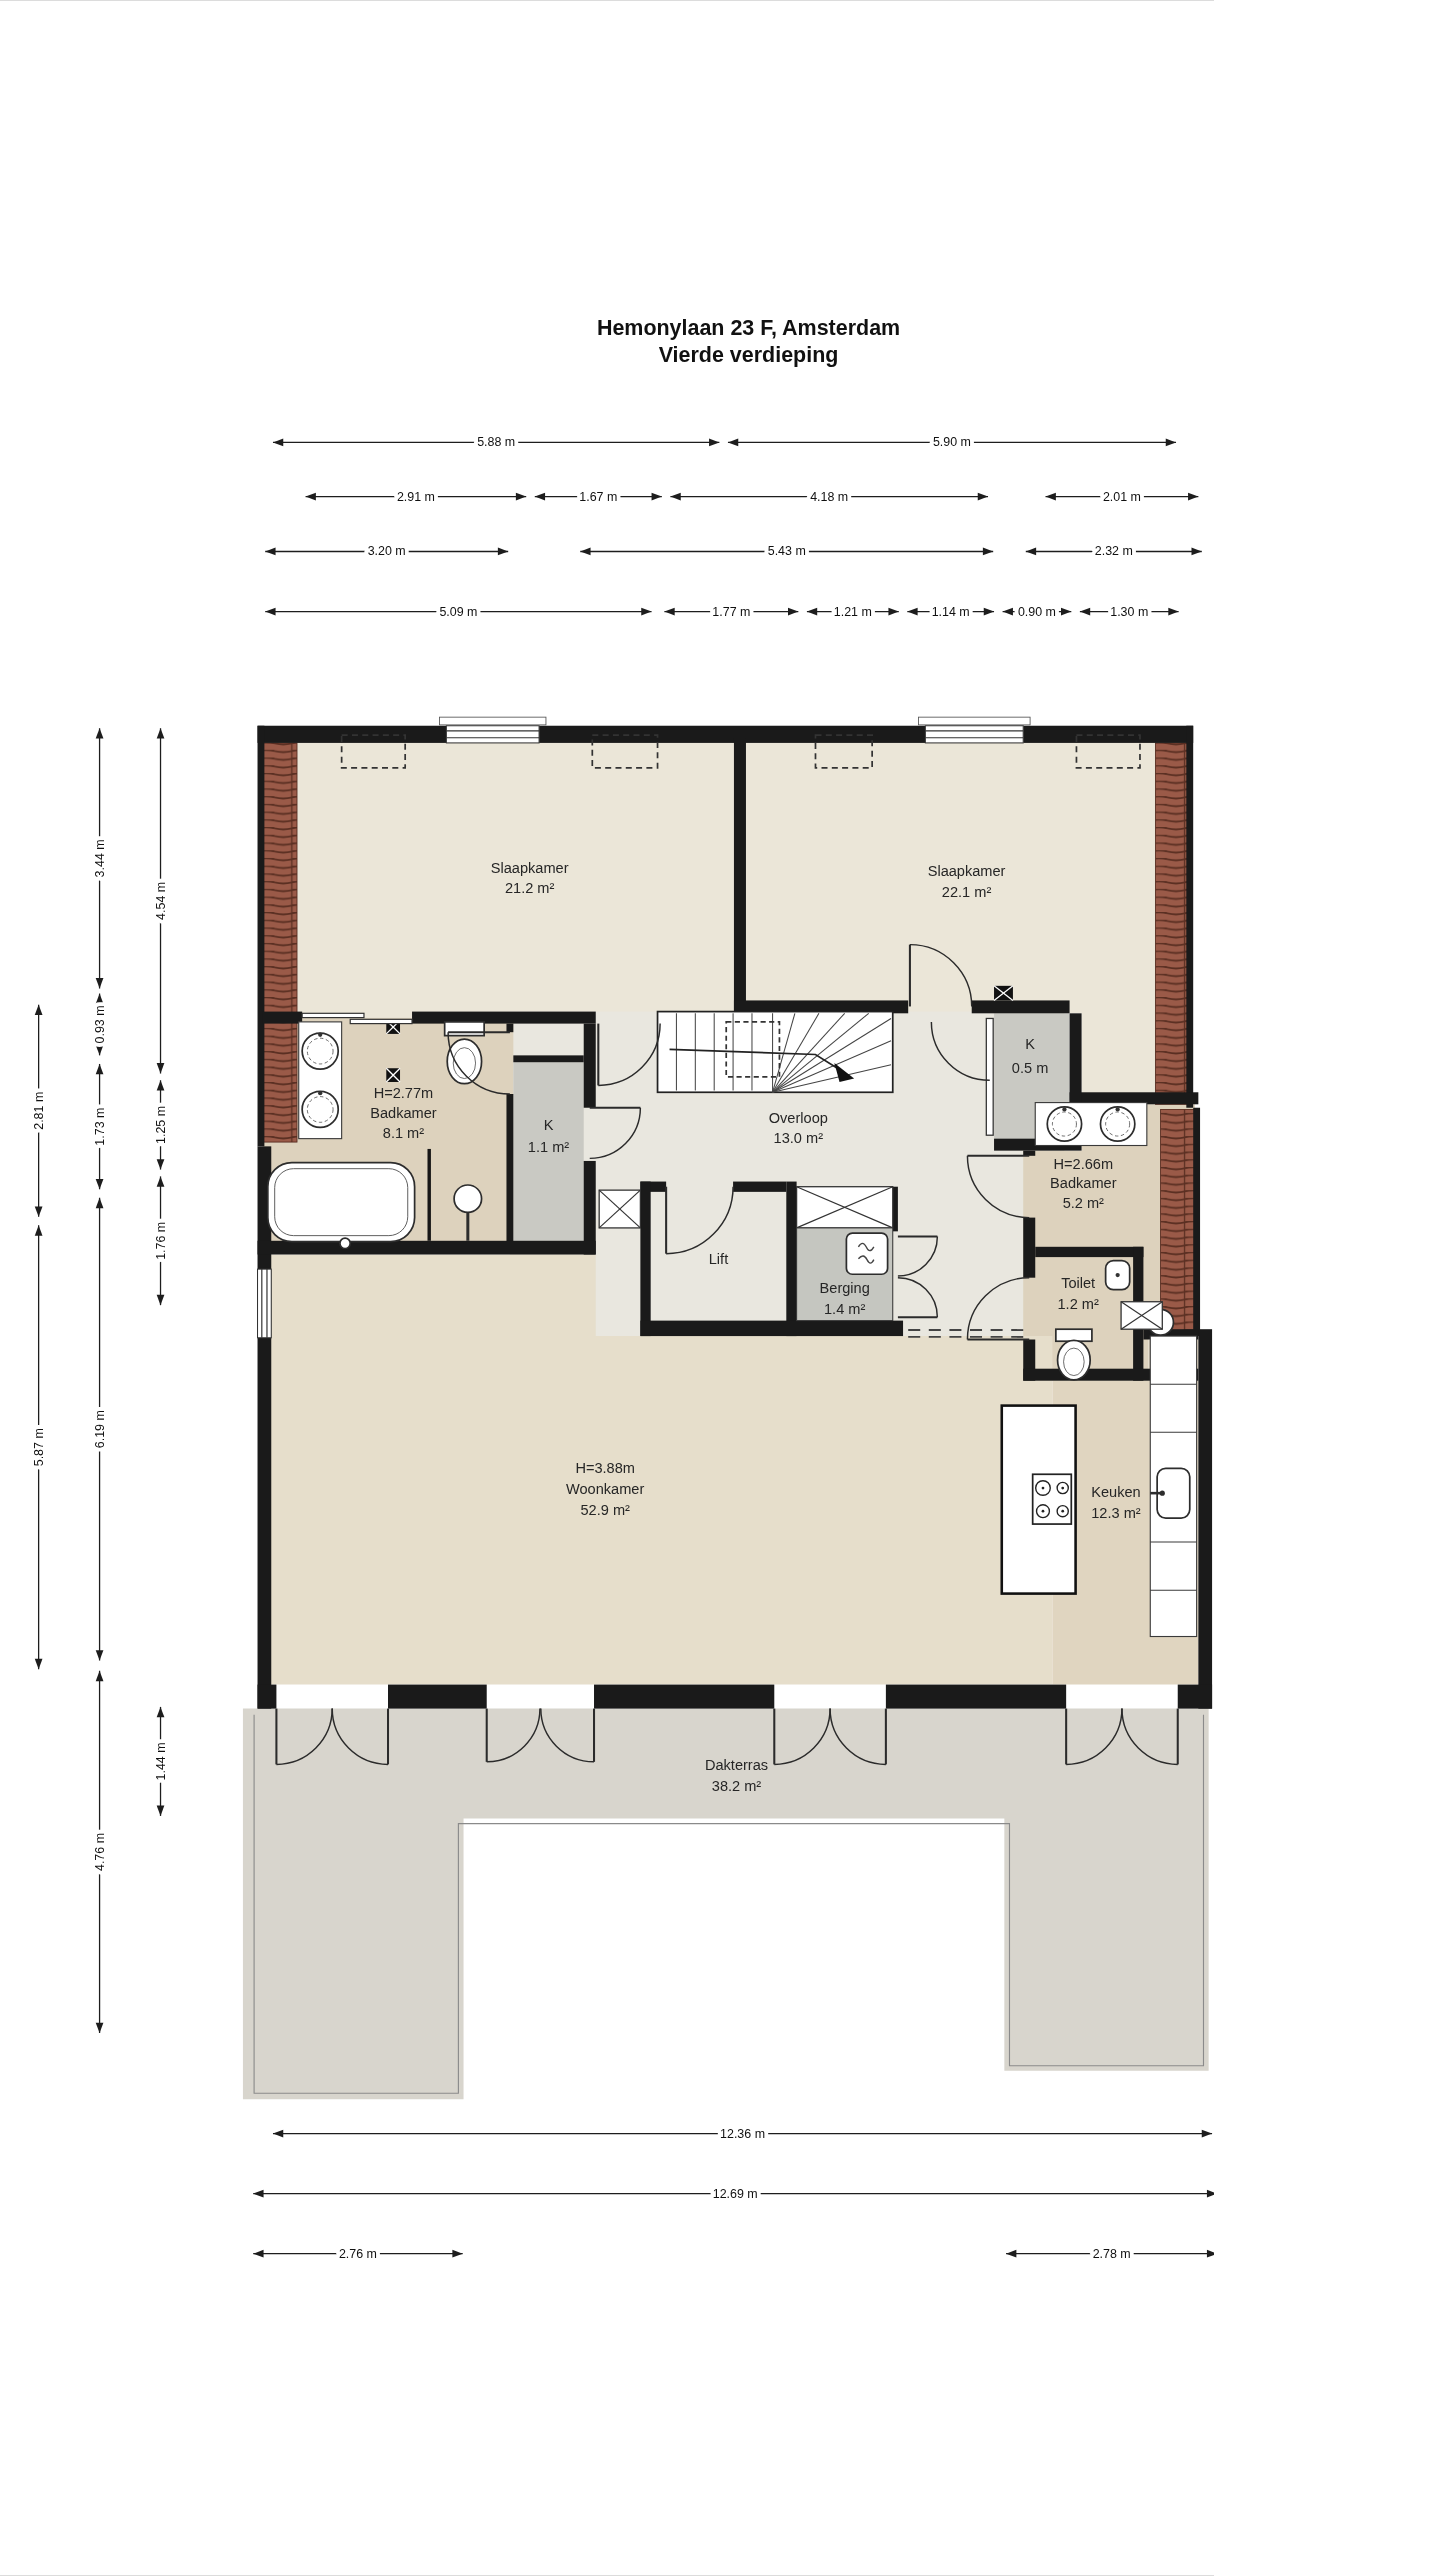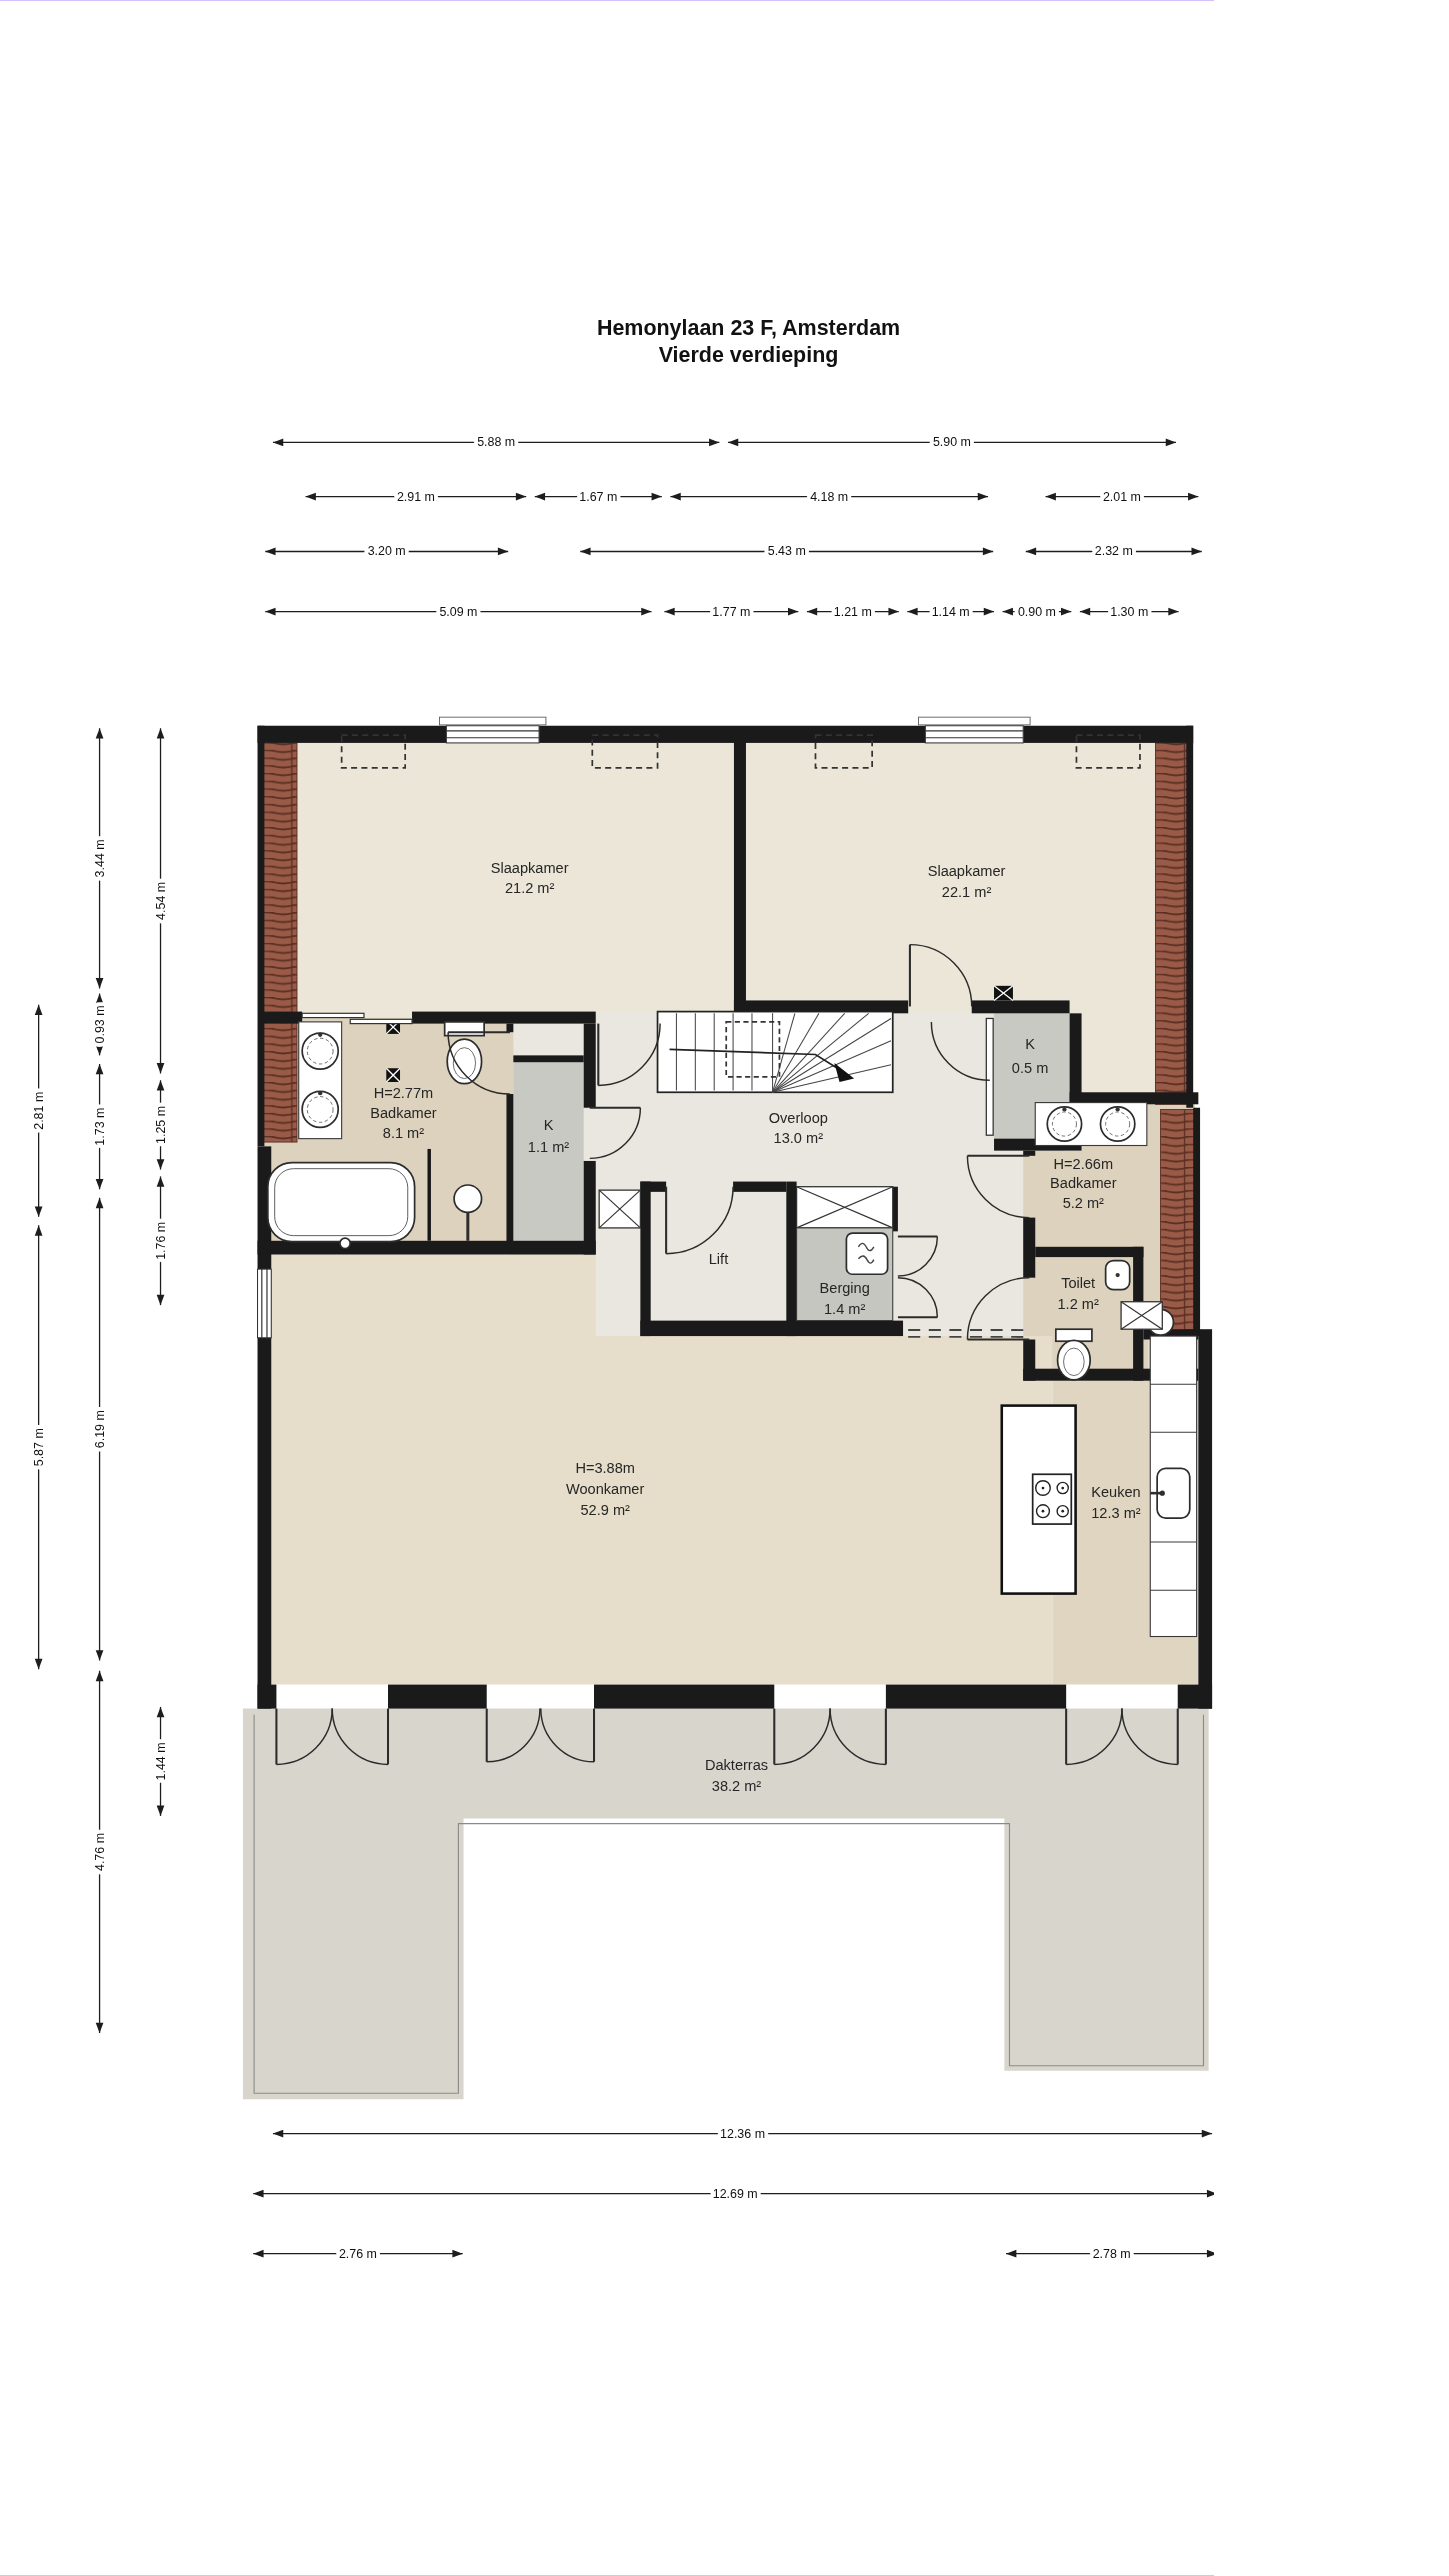--- a/index.html
+++ b/index.html
@@ -1,16 +1,16 @@
 <!DOCTYPE html>
 <html style="--wall: #1a1a1a; --floor_cream: #ebe6d8; --floor_tan: #ddd2bd; --floor_hall: #e9e7df; --floor_living: #e6decb; --floor_kitchen: #e0d5c0; --closet_gray: #c9c9c3; --berging_gray: #c5c6c0; --terrace_gray: #d8d5cd; --roof_tiles: #9a5a48; --tile_line: #5a2f22;font-size:13.7px"><head>
 <meta charset="utf-8">
 <style>
   html,body{margin:0;padding:0;background:#fff;}
-  .stage{position:relative;width:1214px;height:2576px;background:#8b5cf6;overflow:hidden;}
+  .stage{position:relative;width:1214px;height:2576px;background:#a3a3a3;overflow:hidden;}
   svg{position:absolute;left:0;top:0;}
   text{font-family:"Liberation Sans","DejaVu Sans",sans-serif;}
   .wall{fill:var(--wall);}
   .floor{stroke:none;}
   .fix{fill:#fff;stroke:#2d2d2d;stroke-width:2;}
   .fixthin{fill:#fff;stroke:#3a3a3a;stroke-width:1.3;}
   .arc{fill:none;stroke:#2b2b2b;stroke-width:1.7;}
   .leaf{stroke:#2b2b2b;stroke-width:2.4;}
   .rl{font-size:17px;fill:#262626;text-anchor:middle;}
   .dim-line{stroke:#1d1d1d;stroke-width:1.5;}

